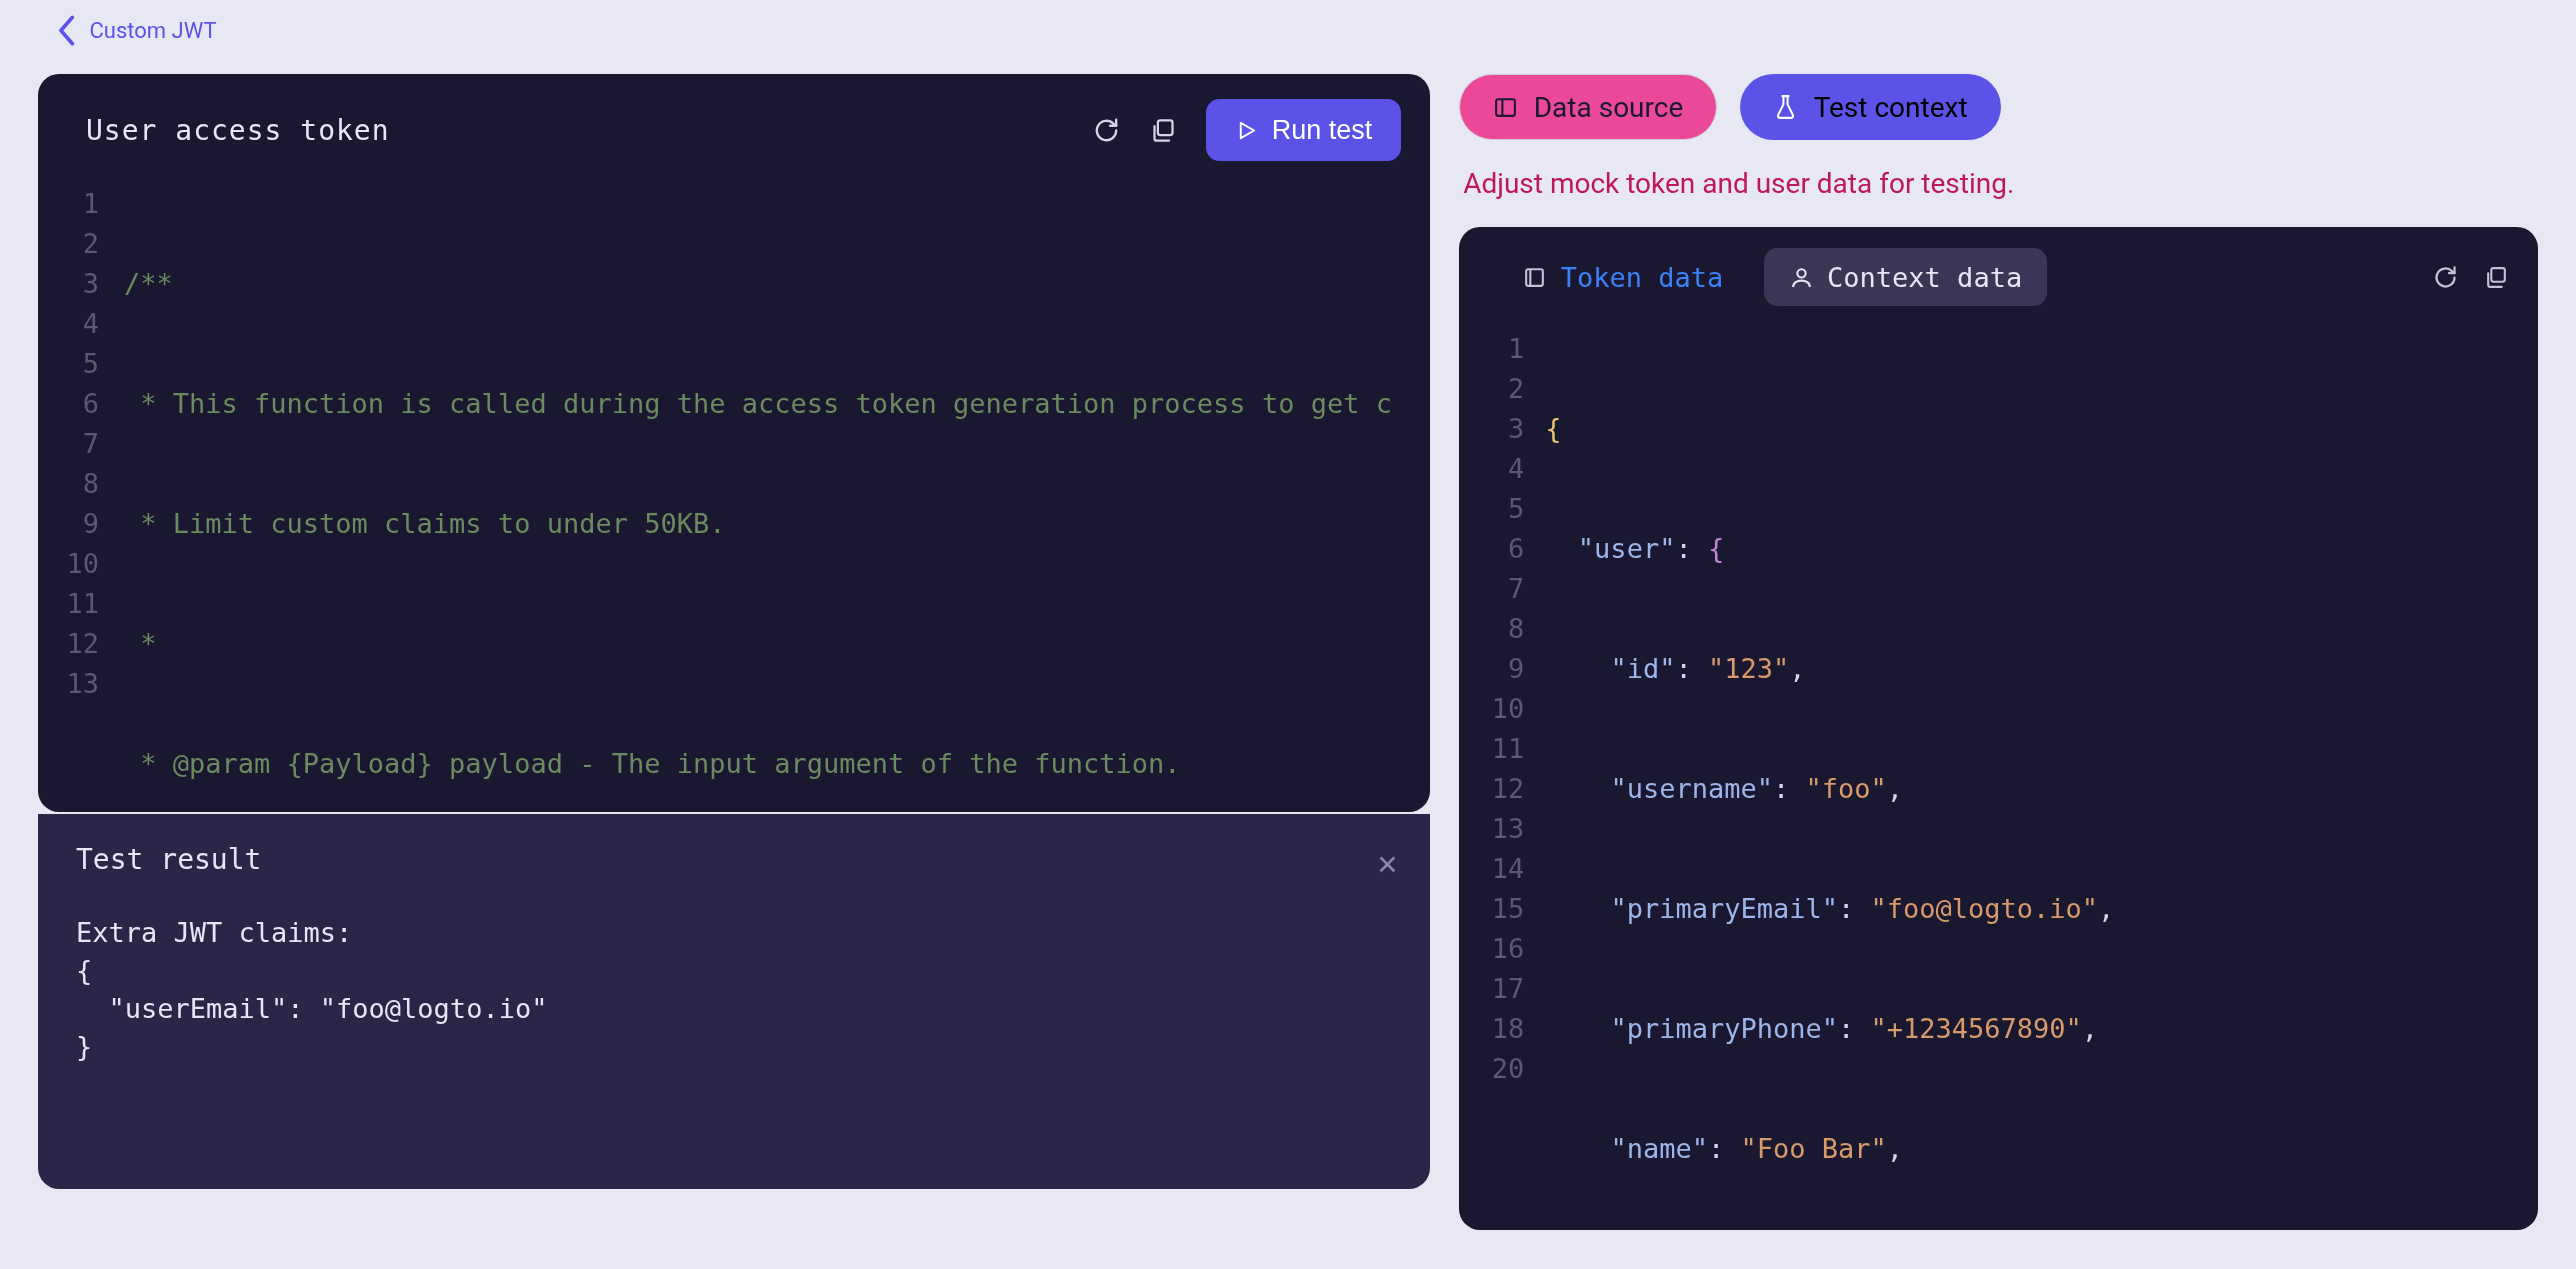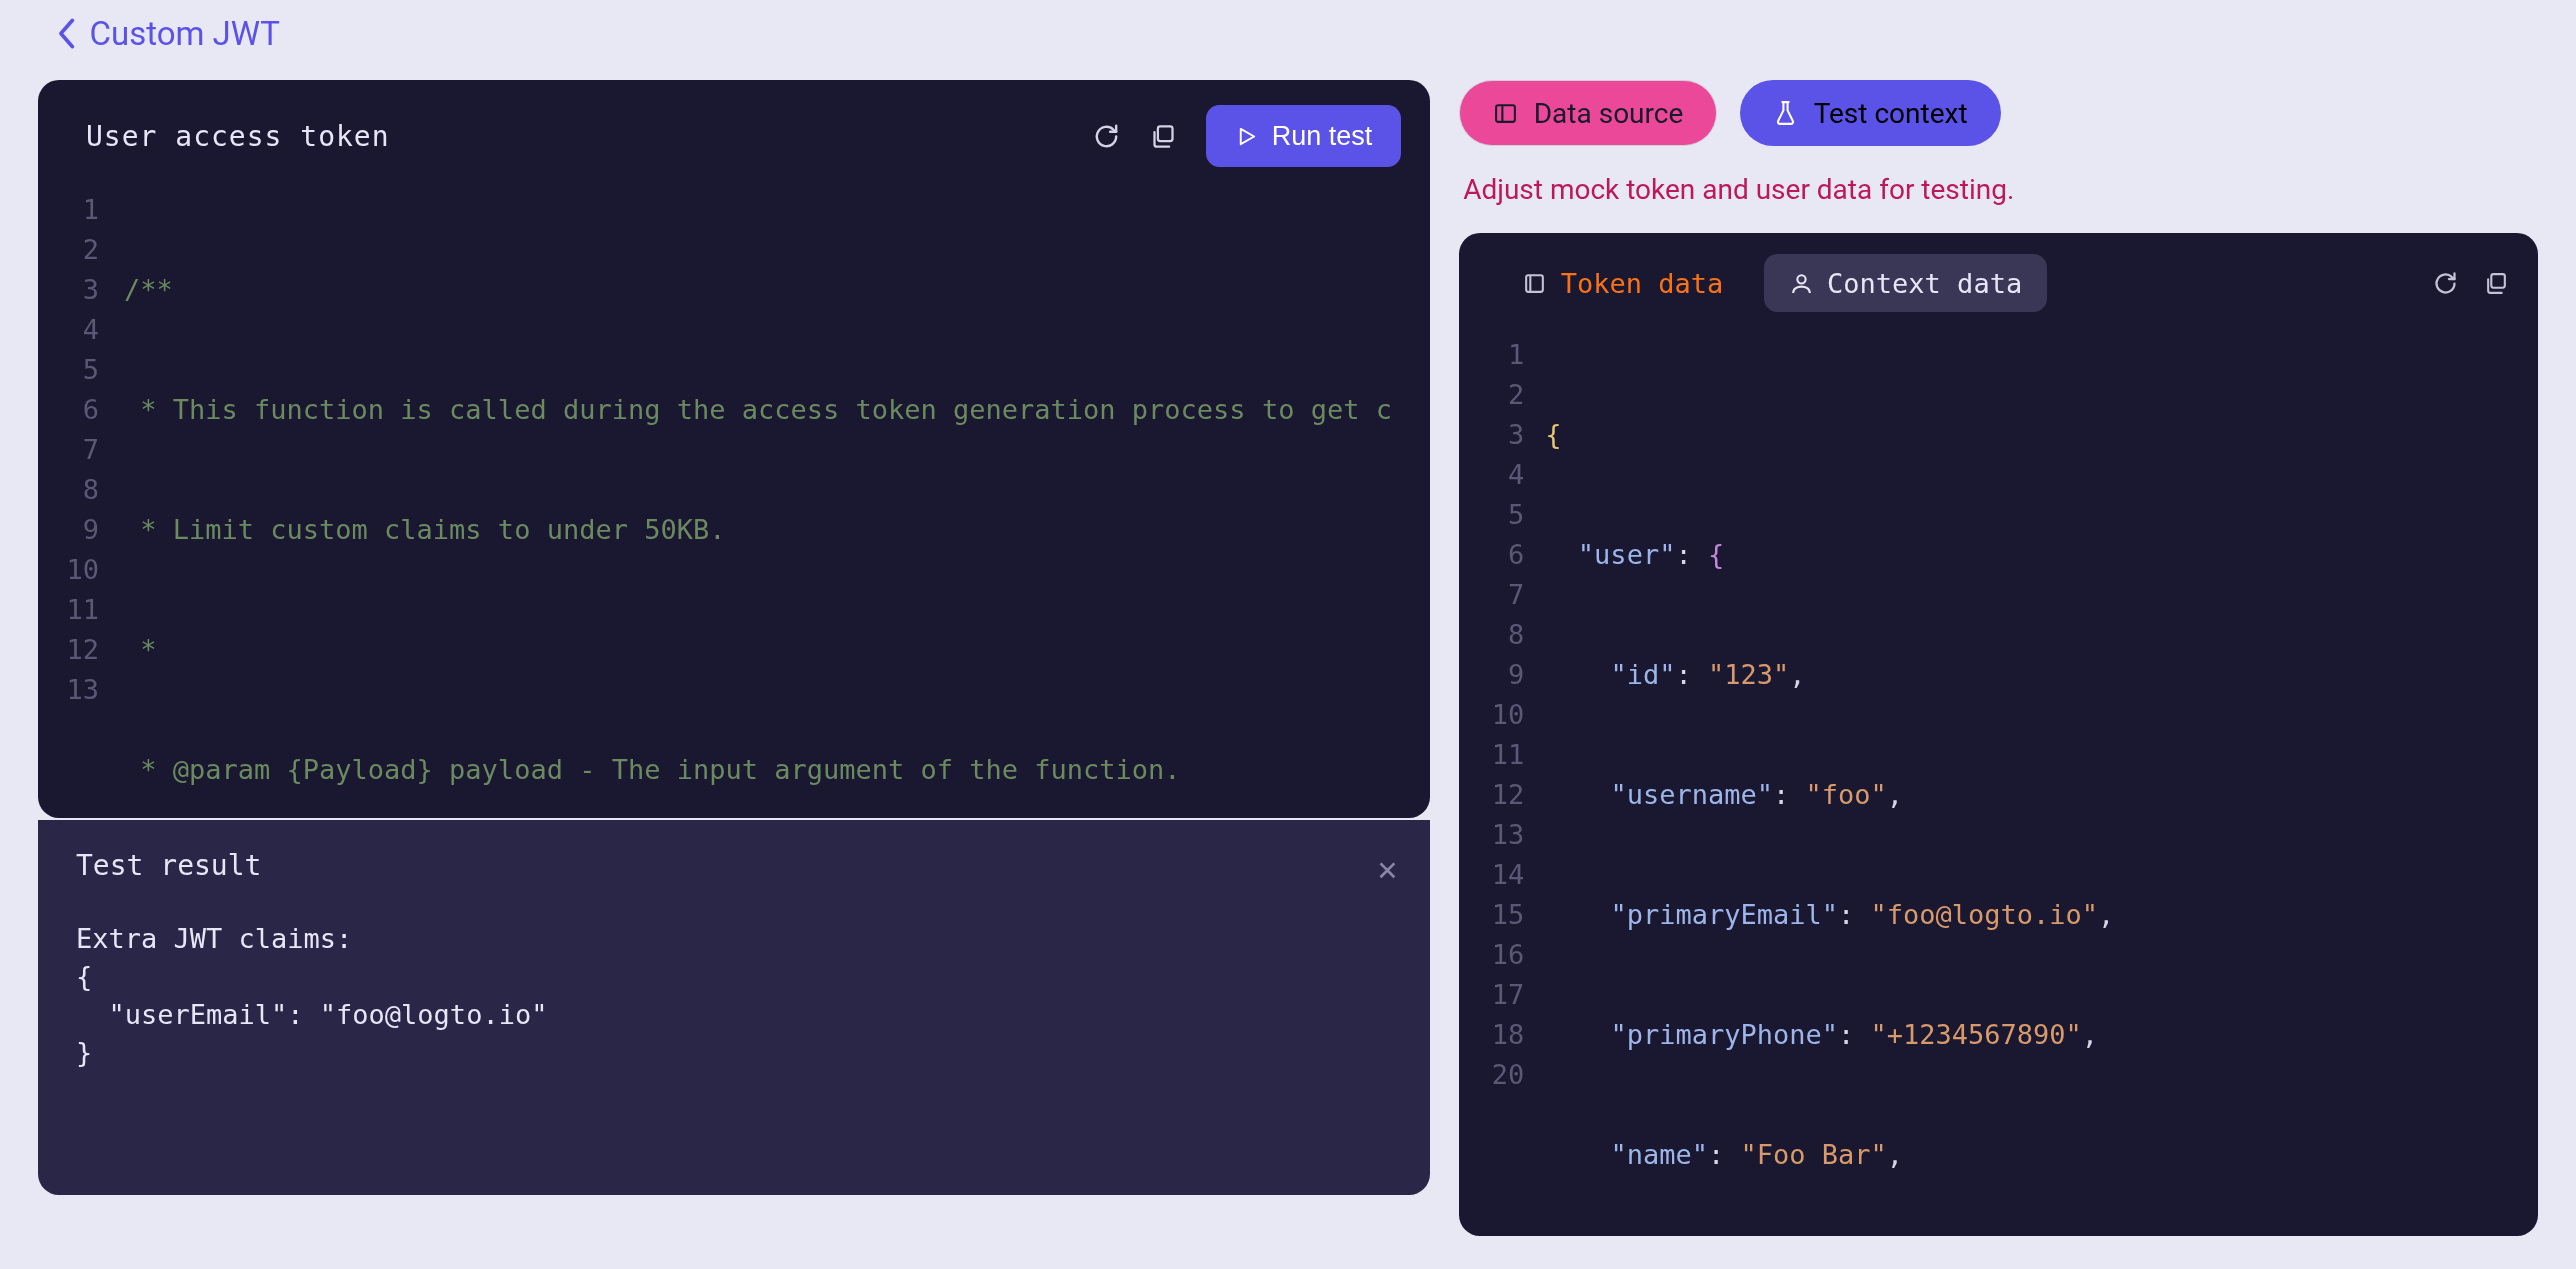--- a/index.html
+++ b/index.html
@@ -27,21 +27,21 @@
     padding-left: 19px;
   }
   .breadcrumb-back {
     color: #5b53e8;
     font-size: 29px;
     line-height: 1;
     cursor: pointer;
   }
   .breadcrumb-title {
     color: #5b53e8;
-    font-size: 33px;
+    font-size: 22px;
     font-weight: 400;
   }
   .layout {
     display: flex;
     gap: 29px;
     align-items: flex-start;
   }
   .left-col {
     width: 1407px;
     display: flex;
@@ -195,21 +195,21 @@
     gap: 15.4px;
   }
   .ctx-tab {
     display: flex;
     align-items: center;
     gap: 13.4px;
     padding: 13.4px 25px;
     border-radius: 13.4px;
     font-family: "SF Mono", Menlo, Monaco, Consolas, monospace;
     font-size: 27px;
-    color: #f97316;
+    color: #3b82f6;
     cursor: pointer;
   }
   .ctx-tab.active {
     background: #3a3656;
     color: #e8e5f7;
   }
   .context-actions {
     display: flex;
     gap: 25px;
   }

